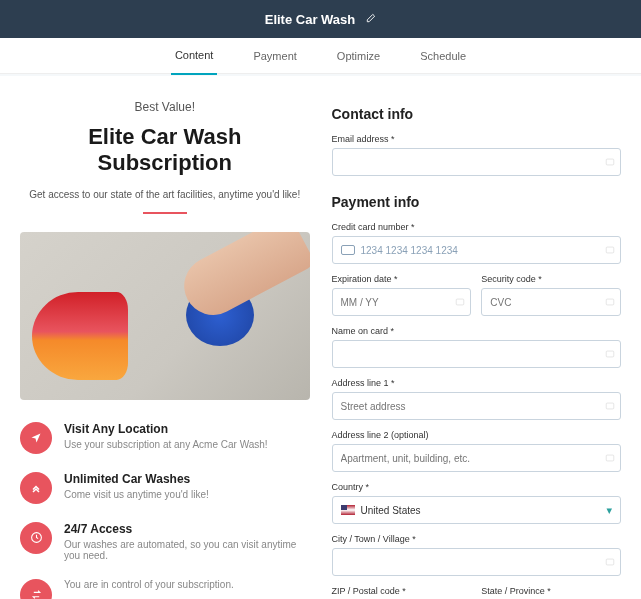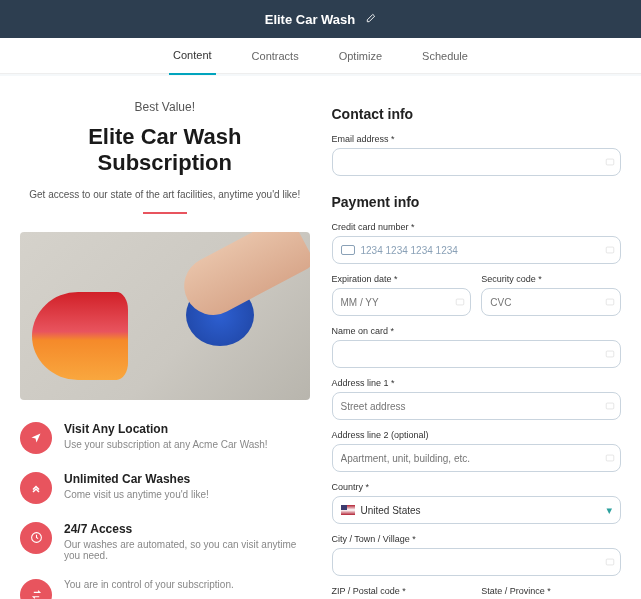--- a/index.html
+++ b/index.html
@@ -20,21 +20,21 @@
 .arm{position:absolute;top:8px;right:0;width:130px;height:58px;background:linear-gradient(180deg,#e8c2a8,#d9a88c);transform:rotate(-28deg);border-radius:30px 10px 10px 30px}
 .cloth{position:absolute;top:52px;right:56px;width:68px;height:62px;background:radial-gradient(circle,#2d5fd1,#1e43a0);border-radius:50%}
 .features{margin-top:22px}
 .feature{display:flex;gap:12px;margin-bottom:18px}
 .ficon{width:32px;height:32px;border-radius:50%;background:#e8545e;display:flex;align-items:center;justify-content:center;flex-shrink:0;color:#fff;font-size:13px}
 .ftitle{font-size:12px;font-weight:700;color:#222;margin-bottom:3px}
 .fdesc{font-size:10px;color:#888}
 h2{font-size:14px;font-weight:700;color:#222;margin-bottom:12px;margin-top:6px}
 .field{margin-bottom:10px}
 .label{font-size:9px;color:#333;margin-bottom:4px;display:block}
-.input{width:100%;height:28px;border:1px solid #c9d4de;border-radius:8px;padding:1px 8px;font-size:10px;background:#fff;position:relative}
+.input{width:100%;height:28px;border:1px solid #c9d4de;border-radius:3px;padding:1px 8px;font-size:10px;background:#fff;position:relative}
 .input.ph{color:#8aa1b7;display:flex;align-items:center;gap:6px}
 .input-wrap{position:relative}
 .ap-icon{position:absolute;right:6px;top:50%;transform:translateY(-50%);width:10px;height:10px;opacity:.35}
 .row2{display:flex;gap:10px}
 .row2>.field{flex:1}
 .select{display:flex;align-items:center;justify-content:space-between}
 .cardrect{width:14px;height:10px;border:1px solid #8aa1b7;border-radius:2px;display:inline-block}
 .flag{width:14px;height:10px;background:linear-gradient(180deg,#b22234 0%,#fff 50%,#b22234 100%);display:inline-block;position:relative}
 .flag::before{content:"";position:absolute;top:0;left:0;width:6px;height:5px;background:#3c3b6e}
 .caret{color:#2da19e;font-size:11px}
@@ -46,21 +46,21 @@
   <span>Elite Car Wash</span>
   <span>
     <svg width="11" height="11" viewBox="0 0 24 24" fill="none" stroke="#fff" stroke-width="2">
         <path d="M17 3l4 4-12 12H5v-4L17 3z"></path>
       </svg>
   </span>
 </div>
 
 <div class="tabs">
   <div class="tab active">Content</div>
-  <div class="tab">Contracts</div>
+  <div class="tab">Payment</div>
   <div class="tab">Optimize</div>
   <div class="tab">Schedule</div>
 </div>
 
 <div class="container">
 
   <div class="left">
     <div class="eyebrow">Best Value!</div>
     <h1>
       <span>Elite Car Wash</span><br>

